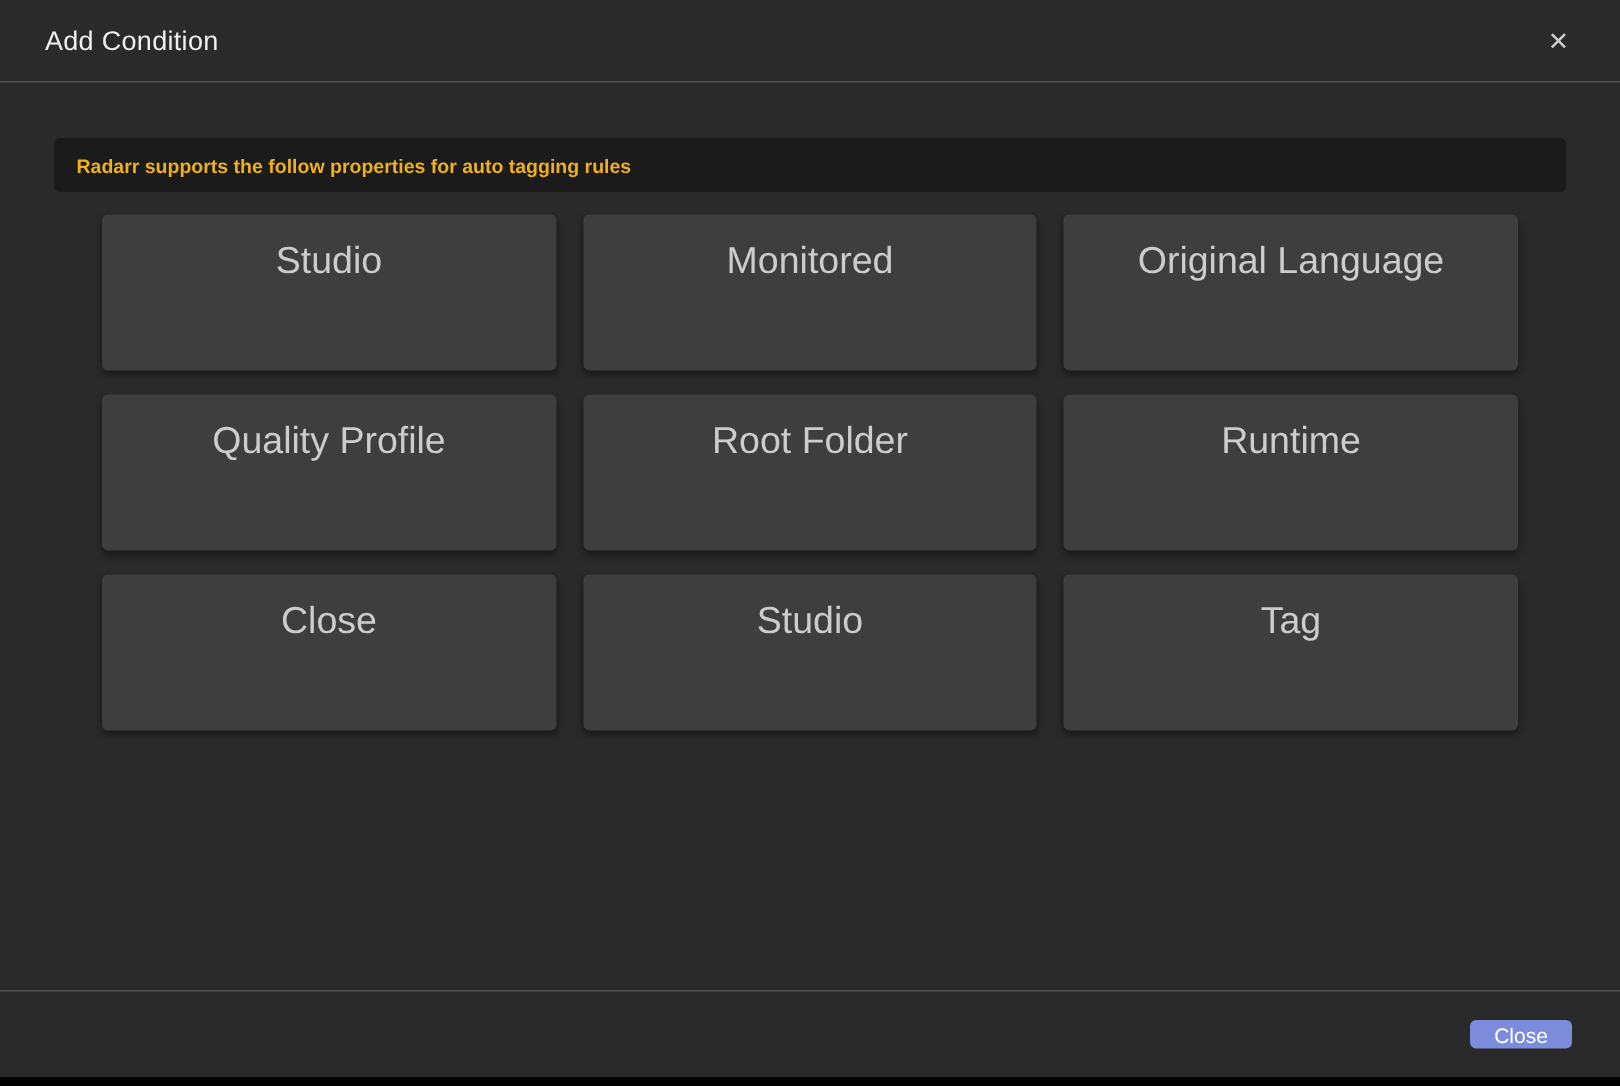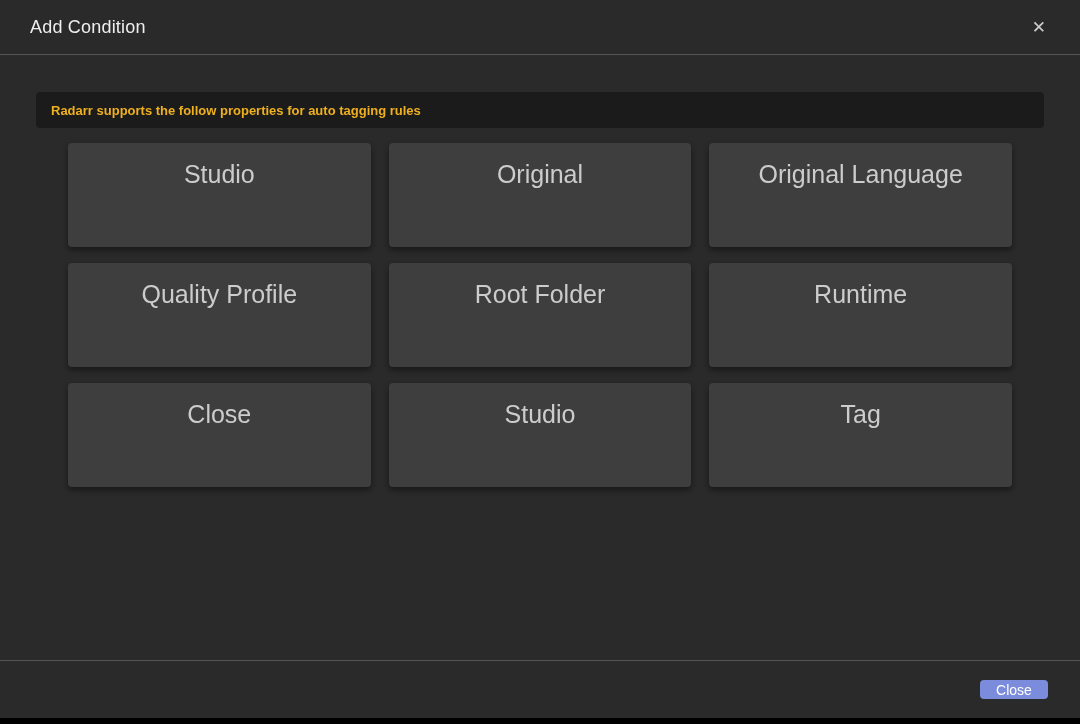--- a/index.html
+++ b/index.html
@@ -100,21 +100,21 @@
     <div class="modal-title">Add Condition</div>
     <div class="close-x">✕</div>
   </div>
 
   <div class="modal-body">
     <div class="alert">Radarr supports the follow properties for auto tagging rules</div>
 
     <div class="grid">
 
     <div class="card">Studio</div>
-        <div class="card">Original</div>
+        <div class="card">Monitored</div>
         <div class="card">Original Language</div>
         <div class="card">Quality Profile</div>
         <div class="card">Root Folder</div>
         <div class="card">Runtime</div>
         <div class="card">Close</div>
         <div class="card">Studio</div>
         <div class="card">Tag</div>
       </div>
   </div>
 

